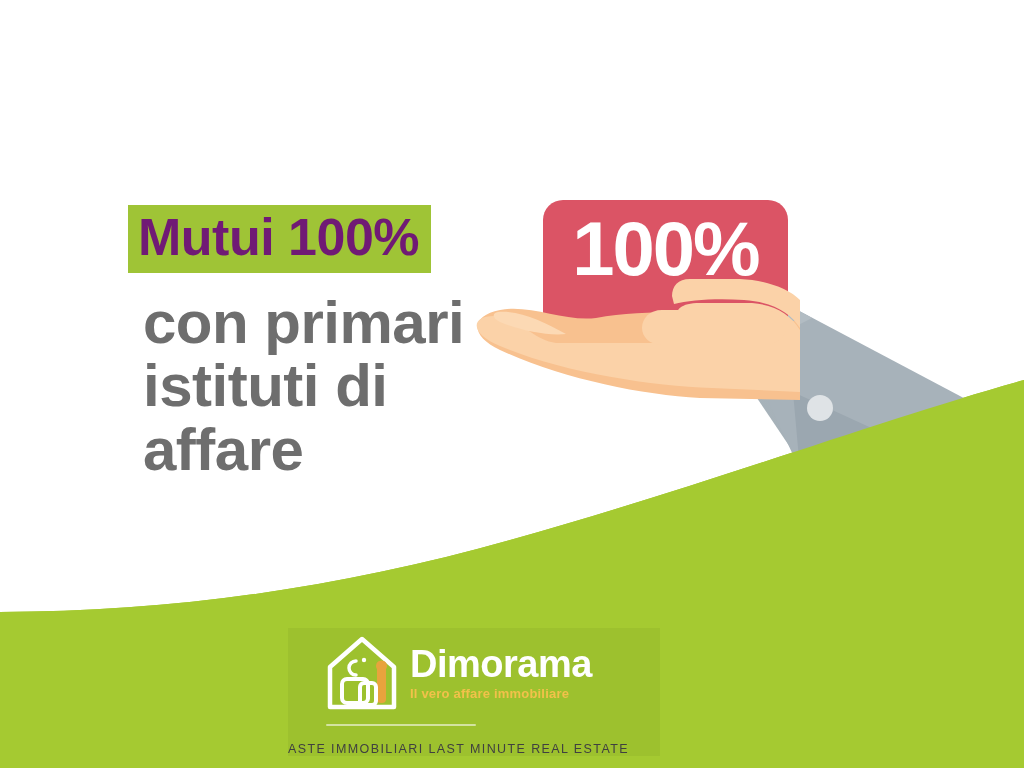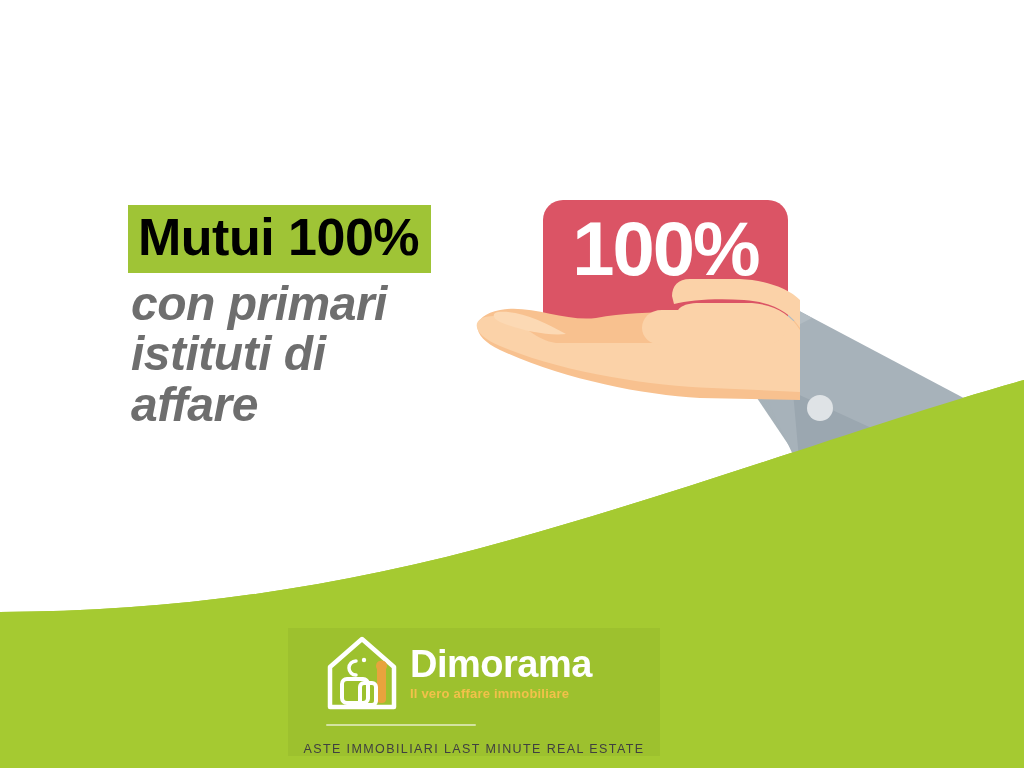--- a/index.html
+++ b/index.html
@@ -30,55 +30,54 @@
   .headline {
     position: absolute;
     left: 128px;
     top: 205px;
     width: 420px;
     z-index: 30;
   }
   .headline-hl {
     display: inline-block;
     background: #9fc436;
-    color: #000000;
+    color: #701a75;
     font-size: 52px;
     font-weight: bold;
     line-height: 1.03;
     letter-spacing: -0.5px;
     padding: 6px 12px 8px 10px;
     margin: 0 0 6px 0;
     white-space: nowrap;
   }
   .headline-rest {
     color: #6e6e6e;
-    font-size: 48px;
+    font-size: 60px;
     font-weight: bold;
     line-height: 1.06;
     letter-spacing: -0.5px;
-    margin: 0;
+    margin: 12px;
     padding-left: 3px;
-    font-style: italic;
   }
   .headline-rest .hl-line {
     display: block;
     white-space: nowrap;
   }
 
   
   .logo-lockup {
     position: absolute;
     left: 288px;
     top: 628px;
     width: 372px;
     height: 128px;
     z-index: 40;
     display: flex;
     flex-direction: column;
-    align-items: center;
+    align-items: flex-start;
     justify-content: flex-start;
   }
   .logo-row {
     display: flex;
     align-items: center;
     height: 92px;
     width: 100%;
     padding-left: 32px;
     box-sizing: border-box;
   }

